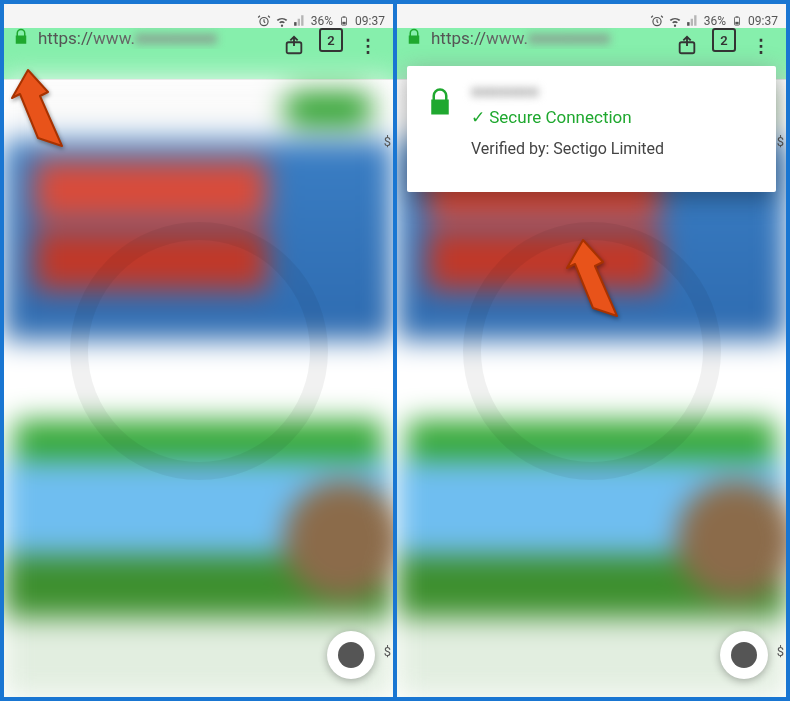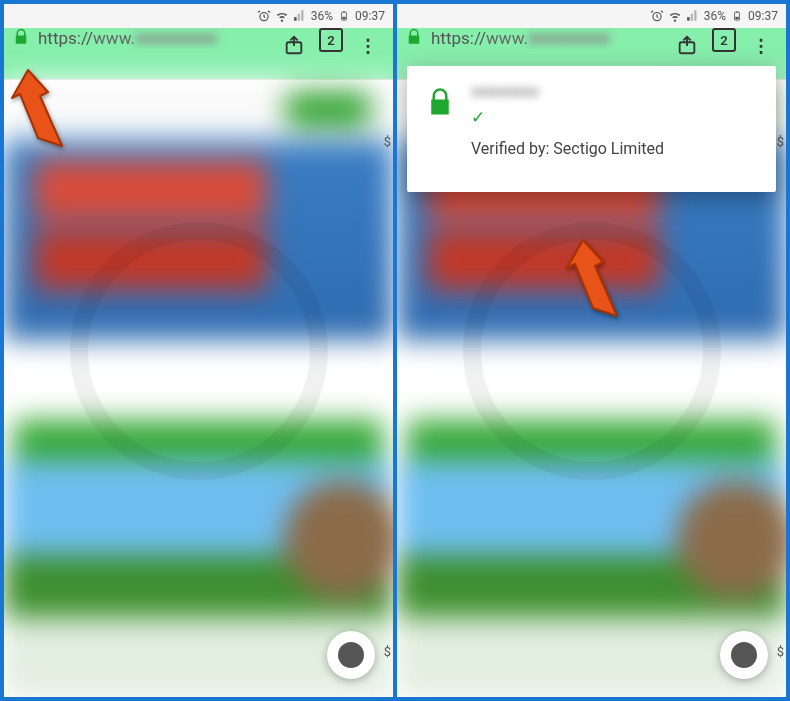--- a/index.html
+++ b/index.html
@@ -1,21 +1,21 @@
 <!DOCTYPE html>
 <html><head>
 <meta charset="utf-8">
 <style>
   * { box-sizing: border-box; margin: 0; padding: 0; }
   body { font-family: -apple-system, Roboto, "Segoe UI", Arial, sans-serif; background: #f0f0f0; }
   .frame { width: 790px; height: 701px; background: #1976d2; padding: 4px; display: flex; gap: 4px; position: relative; }
   .phone { flex: 1; background: #fff; position: relative; overflow: hidden; }
 
   
-  .statusbar { height: 24px; background: #f5f5f5; display: flex; align-items: center; justify-content: flex-end; padding: 0 8px; font-size: 12px; color: #555; gap: 4px; }
+  .statusbar { height: 24px; background: #f5f5f5; display: flex; align-items: flex-end; justify-content: flex-end; padding: 0 8px; font-size: 12px; color: #555; gap: 4px; }
   .statusbar .ico { width: 14px; height: 14px; display: inline-flex; align-items: center; justify-content: center; }
 
   
   .urlbar { height: 52px; background: #86efac; border-bottom: 1px solid #ddd; display: flex; align-items: flex-start; padding: 0 8px; gap: 8px; }
   .lock { width: 18px; height: 18px; color: #1fa82f; position: relative; }
   .url { flex: 1; color: #666; font-size: 17px; white-space: nowrap; overflow: hidden; }
   .url .scheme { color: #555; }
   .url .blurred { filter: blur(5px); color: #888; }
   .icon-btn { width: 34px; height: 34px; display: flex; align-items: center; justify-content: center; color: #333; }
   .icon-btn.tabs { border: 2px solid #333; border-radius: 3px; width: 24px; height: 24px; font-size: 13px; font-weight: 600; position: relative; }
@@ -200,20 +200,21 @@
       <div class="row">
         <span class="biglock">
           <svg viewBox="0 0 24 24" width="30" height="36" fill="#1fa82f">
               <path d="M6 10V7a6 6 0 1112 0v3h1v12H5V10h1zm2 0h8V7a4 4 0 10-8 0v3z"></path>
             </svg>
         </span>
         <div class="info">
           <div class="sitename">■■■■■■■</div>
           <div class="secure">
             <span>✓</span>
+            <span>Secure Connection</span>
           </div>
           <div class="verified">Verified by: Sectigo Limited</div>
         </div>
       </div>
     </div>
 
     <div class="arrow" style="left:168px; top:232px;">
       <svg width="70" height="90" viewBox="0 0 70 90">
           <path d="M18 4 L38 26 L30 30 L52 80 L28 72 L10 28 L2 32 Z" fill="#e8531a" stroke="#a73200" stroke-width="2" stroke-linejoin="round"></path>
         </svg>

